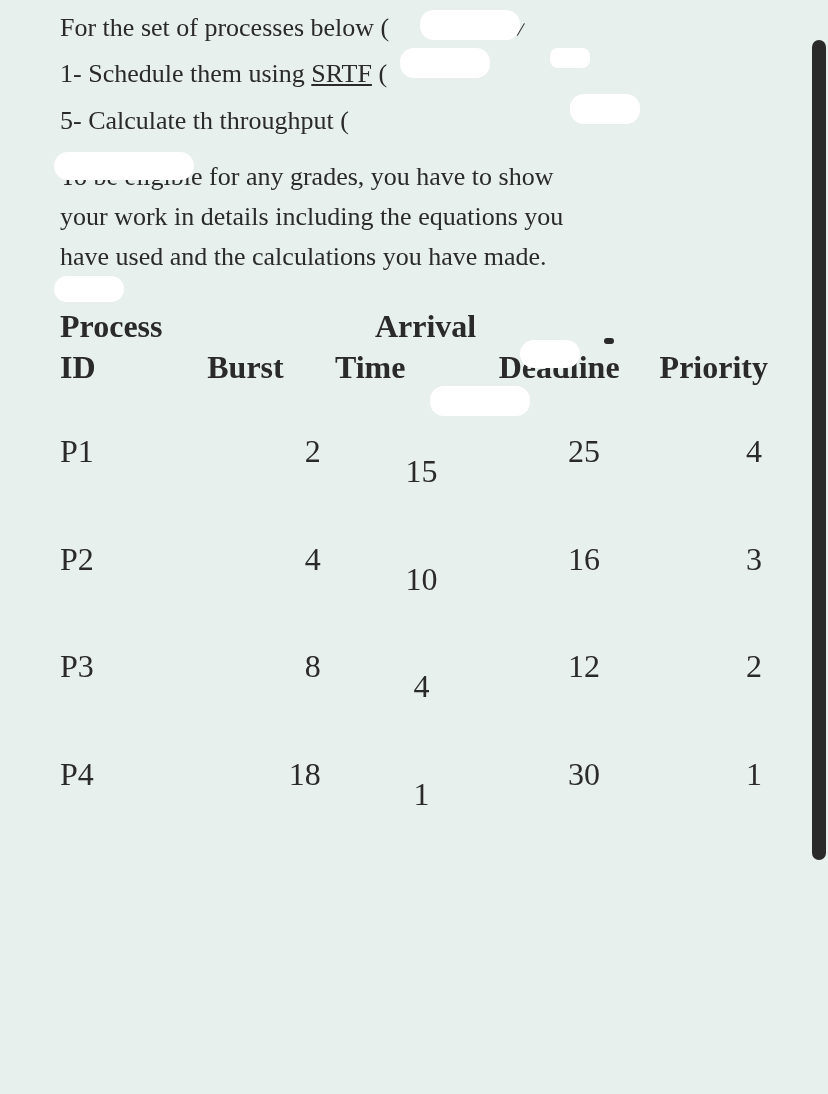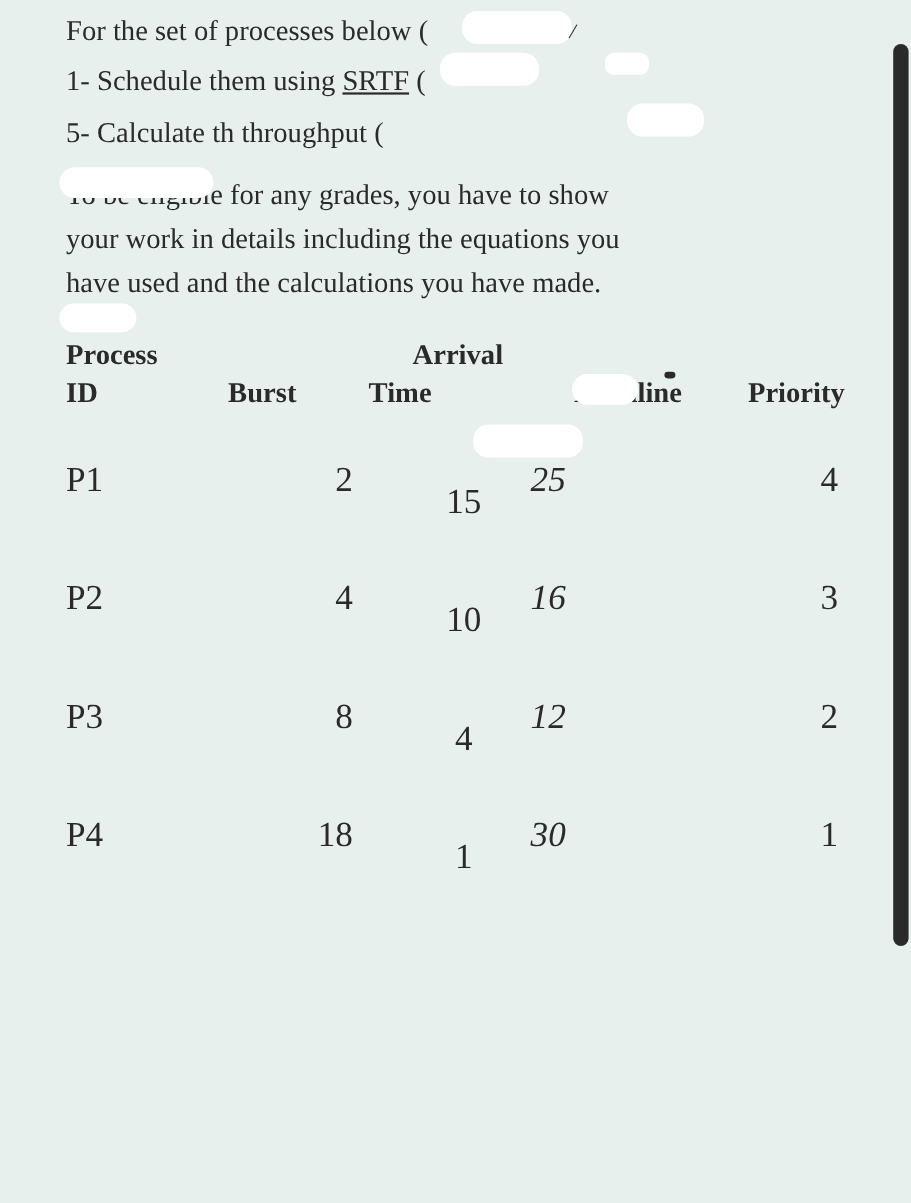--- a/index.html
+++ b/index.html
@@ -31,41 +31,42 @@
     margin-top: 16px;
   }
 
   .table {
     margin-top: 28px;
     width: 100%;
   }
   .thead {
     display: flex;
     font-weight: bold;
-    font-size: 26px;
+    font-size: 32px;
     align-items: flex-end;
+    justify-content: flex-end;
   }
   .thead .col { line-height: 1.3; }
   .col-id   { width: 150px; }
   .col-arr  { width: 150px; text-align: left; }
   .col-burst{ width: 130px; text-align: left; }
   .col-dead { width: 180px; text-align: right; padding-right: 40px;}
   .col-pri  { width: 110px; text-align: right; }
 
   .trow {
     display: flex;
     font-size: 32px;
     margin-top: 38px;
     align-items: flex-start;
   }
   .trow .cell { }
   .trow .c-id   { width: 150px; }
   .trow .c-arr  { width: 150px; text-align: right; padding-right: 34px; }
   .trow .c-burst{ width: 130px; text-align: center; padding-left: 6px; padding-top: 20px; }
-  .trow .c-dead { width: 180px; padding-right: 60px; font-style: italic; }
+  .trow .c-dead { width: 180px; text-align: right; padding-right: 60px; }
   .trow .c-pri  { width: 110px; text-align: right; padding-right: 6px;}
 
   
   .erase {
     position: absolute;
     background: #ffffff;
     border-radius: 14px;
   }
   .e1 { top: 10px;  left: 420px; width: 100px; height: 30px; } 
   .e2 { top: 48px;  left: 400px; width: 90px; height: 30px; }  

